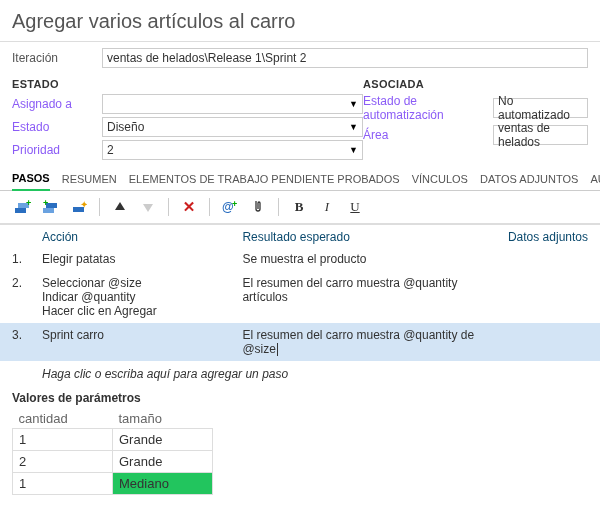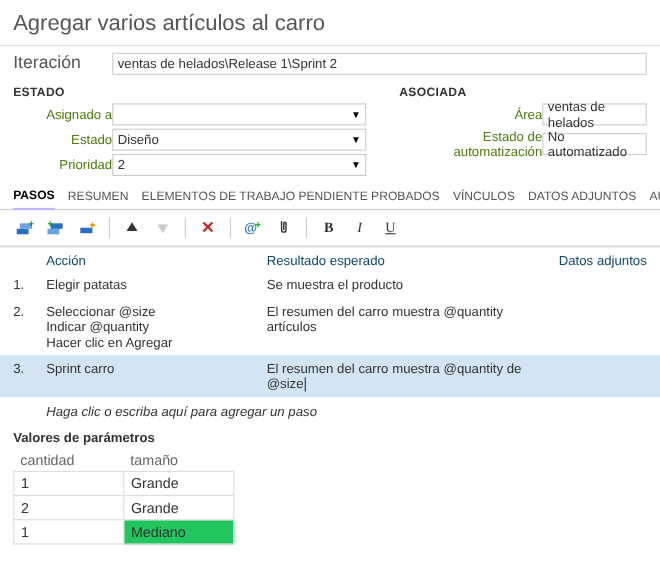--- a/index.html
+++ b/index.html
@@ -23,21 +23,21 @@
     padding: 6px 12px 0;
   }
   .field-row {
     display: flex;
     align-items: center;
     margin-bottom: 4px;
   }
   .lbl {
     width: 90px;
     color: #555;
-    font-size: 16px;
+    font-size: 12px;
   }
   .val-input {
     border: 1px solid #ccc;
     height: 20px;
     font-size: 12px;
     padding: 0 4px;
     color: #333;
     background: #fff;
     flex: 1;
   }
@@ -52,42 +52,40 @@
     font-size: 12px;
     background: #fff;
   }
   .combo .arrow {
     margin-left: auto;
     font-size: 9px;
     color: #000;
   }
   .two-col {
     display: flex;
-    gap: 30px;
     padding: 6px 12px 4px;
   }
   .col { flex: 1; }
   .col-narrow { flex: 0 0 225px; }
   .section-head {
     font-size: 11px;
     font-weight: 700;
     color: #333;
     letter-spacing: 0.3px;
     margin-bottom: 4px;
   }
   .mini-row {
     display: flex;
     align-items: center;
     margin-bottom: 3px;
   }
   .mini-row .lbl2 {
     width: 130px;
     font-size: 12px;
-    color: #4d7c0f;
-    text-align: right;
+    color: #8b5cf6;
   }
   .mini-row .val2 {
     flex: 1;
     border: 1px solid #ccc;
     height: 20px;
     padding: 0 4px;
     font-size: 12px;
     display: flex;
     align-items: center;
   }
@@ -101,21 +99,21 @@
     align-items: flex-end;
   }
   .tab {
     padding-bottom: 5px;
     cursor: pointer;
     white-space: nowrap;
   }
   .tab.active {
     font-weight: 700;
     color: #000;
-    border-bottom: 2px solid #c4b5fd;
+    border-bottom: 2px solid #22c55e;
     margin-bottom: -1px;
   }
   .toolbar {
     display: flex;
     align-items: center;
     gap: 6px;
     padding: 5px 12px;
     border-bottom: 2px solid #ddd;
   }
   .tbtn {
@@ -230,26 +228,26 @@
       <div class="lbl2" style="width:90px">Prioridad</div>
       <div class="combo" style="flex:1">
         <span>2</span>
         <span class="arrow">▼</span>
       </div>
     </div>
   </div>
   <div class="col col-narrow">
     <div class="section-head">ASOCIADA</div>
     <div class="mini-row">
+      <div class="lbl2">Estado de automatización</div>
+      <div class="val2">No automatizado</div>
+    </div>
+    <div class="mini-row">
       <div class="lbl2">Área</div>
       <div class="val2">ventas de helados</div>
-    </div>
-    <div class="mini-row">
-      <div class="lbl2">Estado de automatización</div>
-      <div class="val2">No automatizado</div>
     </div>
   </div>
 </div>
 
 <div class="tabs">
   <div class="tab active">PASOS</div>
   <div class="tab">RESUMEN</div>
   <div class="tab">ELEMENTOS DE TRABAJO PENDIENTE PROBADOS</div>
   <div class="tab">VÍNCULOS</div>
   <div class="tab">DATOS ADJUNTOS</div>

